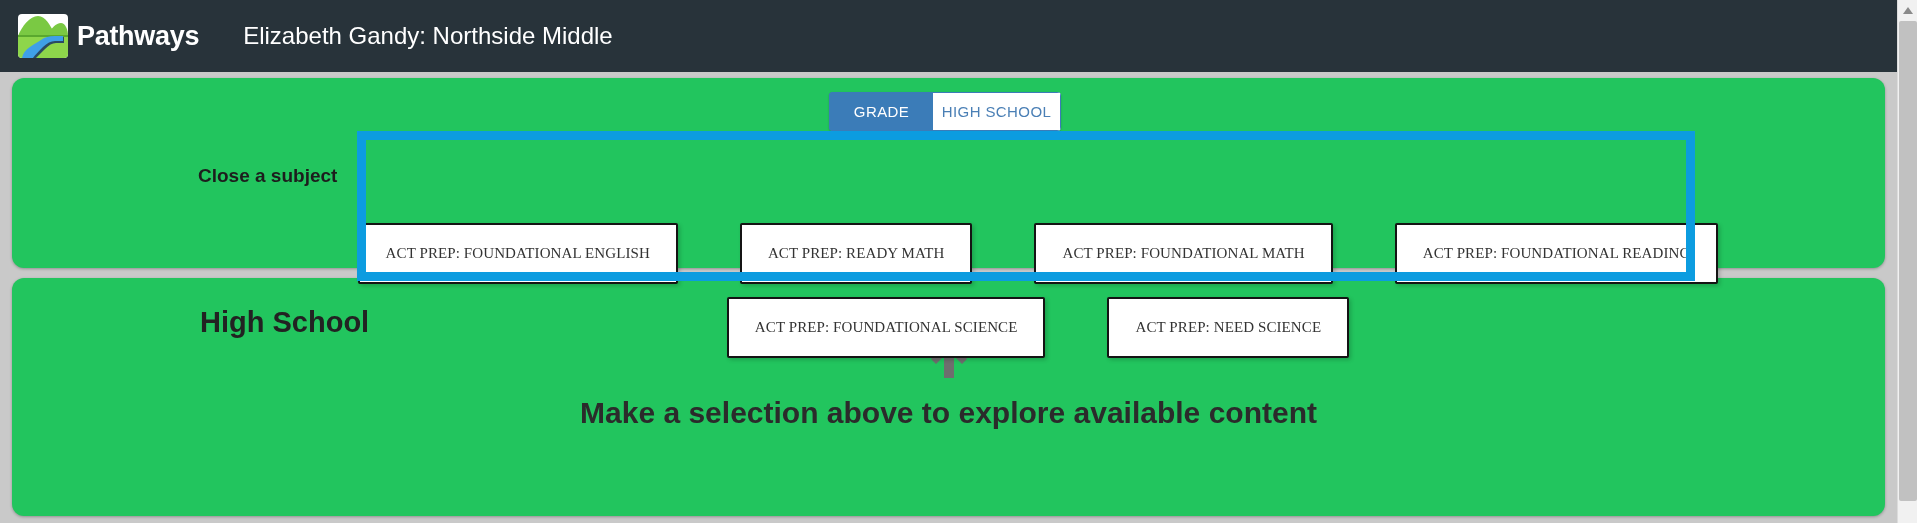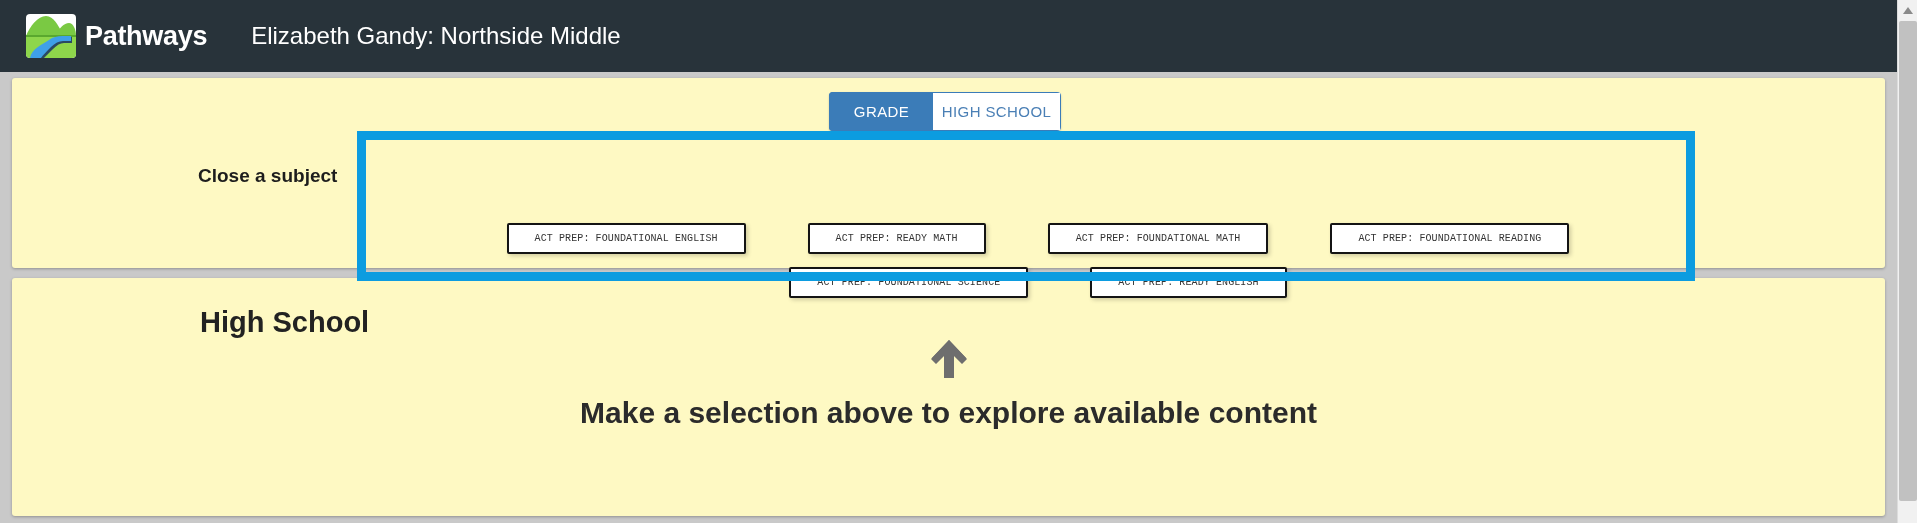--- a/index.html
+++ b/index.html
@@ -27,21 +27,21 @@
     width: 1897px;
     height: 72px;
     background: #28333a;
     display: flex;
     align-items: center;
   }
 
   .brand {
     display: flex;
     align-items: center;
-    margin-left: 26px;
+    margin-left: 18px;
   }
 
   .logo-mark {
     width: 50px;
     height: 44px;
     border-radius: 4px;
     overflow: hidden;
     flex: 0 0 auto;
   }
 
@@ -83,22 +83,22 @@
     color: #ffffff;
     font-size: 23px;
     margin-left: 24px;
     cursor: pointer;
     white-space: nowrap;
   }
 
   
   .panel {
     position: absolute;
-    background: #fef9c3;
-    border-radius: 3px;
+    background: #22c55e;
+    border-radius: 12px;
     box-shadow: 0 1px 3px rgba(0,0,0,0.28);
   }
 
   .panel-selector {
     left: 12px;
     top: 78px;
     width: 1873px;
     height: 190px;
   }
 
@@ -182,26 +182,26 @@
     display: flex;
     justify-content: center;
     gap: 62px;
     margin-bottom: 13px;
   }
 
   .subject-btn {
     background: #ffffff;
     border: 2px solid #141414;
     border-radius: 2px;
-    font-size: 10px;
+    font-size: 15px;
     color: #333333;
-    padding: 8px 26px;
-    white-space: nowrap;
-    cursor: pointer;
-    font-family: Liberation Mono, monospace;
+    padding: 20px 26px;
+    white-space: nowrap;
+    cursor: pointer;
+    font-family: Liberation Serif, serif;
     box-shadow: 2px 2px 4px rgba(0,0,0,0.18);
     letter-spacing: 0.1px;
   }
 
   
   .content-title {
     position: absolute;
     left: 188px;
     top: 28px;
     font-size: 29px;
@@ -295,21 +295,21 @@
 
     <div class="subject-rows">
       <div class="subject-row">
         <button class="subject-btn">ACT PREP: FOUNDATIONAL ENGLISH</button>
         <button class="subject-btn">ACT PREP: READY MATH</button>
         <button class="subject-btn">ACT PREP: FOUNDATIONAL MATH</button>
         <button class="subject-btn">ACT PREP: FOUNDATIONAL READING</button>
       </div>
       <div class="subject-row">
         <button class="subject-btn">ACT PREP: FOUNDATIONAL SCIENCE</button>
-        <button class="subject-btn">ACT PREP: READY ENGLISH</button>
+        <button class="subject-btn">ACT PREP: NEED SCIENCE</button>
       </div>
     </div>
   </div>
 
   <div class="select-label">Close a subject</div>
 
   <div class="highlight-box"></div>
 
   <div class="panel panel-content">
     <div class="content-title">High School</div>

